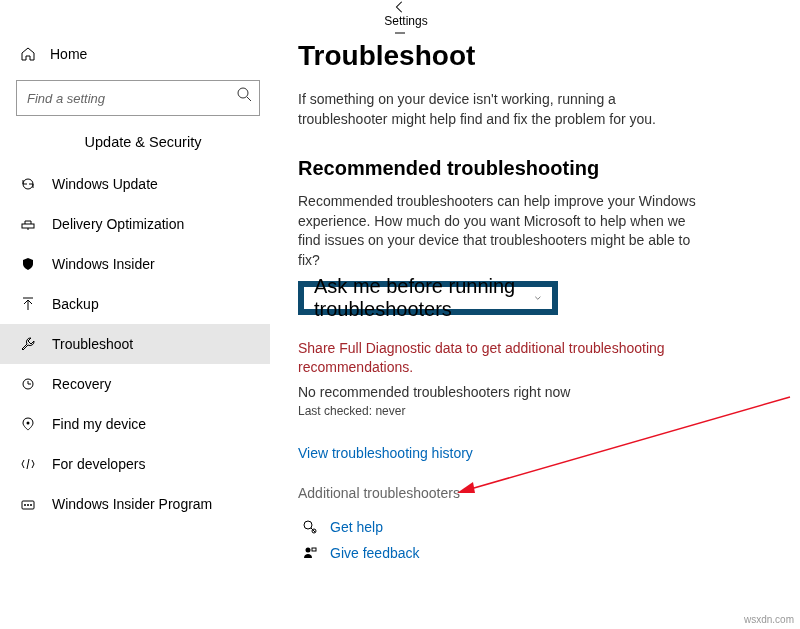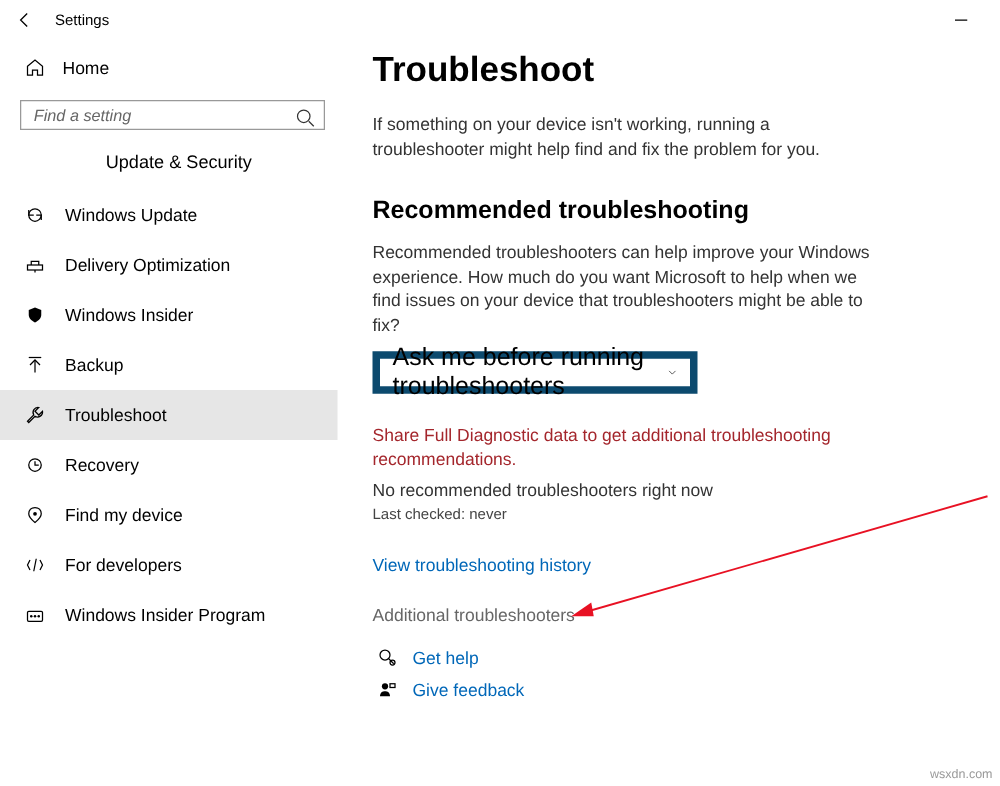--- a/index.html
+++ b/index.html
@@ -1,28 +1,28 @@
 <!DOCTYPE html>
 <html><head>
 <meta charset="utf-8">
 <style>
 * { margin: 0; padding: 0; box-sizing: border-box; font-family: "Segoe UI", Tahoma, sans-serif; }
 body { background: #fff; color: #000; width: 800px; height: 629px; overflow: hidden; position: relative; }
-.titlebar { height: 32px; display: flex; align-items: center; padding: 0 8px; }
+.titlebar { height: 32px; display: flex; align-items: center; padding: 0 8px; flex-direction: column; }
 .titlebar .back { width: 24px; height: 24px; display: flex; align-items: center; justify-content: center; cursor: pointer; }
 .titlebar .title { font-size: 12px; margin-left: 12px; color: #000; }
 .titlebar .spacer { flex: 1; }
 .titlebar .min { width: 46px; height: 32px; display: flex; align-items: center; justify-content: center; cursor: pointer; }
 .layout { display: flex; height: calc(100% - 32px); }
 .sidebar { width: 270px; padding: 4px 0 0 10px; }
 .home-row { display: flex; align-items: center; height: 36px; padding-left: 8px; cursor: pointer; margin-bottom: 8px; text-align: right; }
 .home-row .icon { width: 20px; display: flex; justify-content: center; }
 .home-row .label { margin-left: 12px; font-size: 14px; }
 .search-wrap { margin: 0 10px 18px 6px; position: relative; }
-.search-input { width: 100%; height: 24px; border: 1px solid #999; padding: 0 32px 0 10px; font-size: 13px; font-style: italic; color: #666; background: #fff; }
+.search-input { width: 100%; height: 36px; border: 1px solid #999; padding: 0 32px 0 10px; font-size: 13px; font-style: italic; color: #666; background: #fff; }
 .search-input::placeholder { color: #666; font-style: italic; }
 .search-icon { position: absolute; right: 8px; top: 6px; pointer-events: none; }
 .section-heading { font-weight: 400; font-size: 14.5px; padding-left: 6px; margin-bottom: 14px; text-align: center; }
 .nav-item { display: flex; align-items: center; height: 40px; padding-left: 8px; cursor: pointer; position: relative; }
 .nav-item .icon { width: 20px; display: flex; justify-content: center; align-items: center; }
 .nav-item .label { margin-left: 14px; font-size: 14px; }
 .nav-item.active::before { content: ""; position: absolute; left: -10px; top: 4px; bottom: 4px; width: 4px; background: #0078d4; }
 .nav-item.active { background: #e6e6e6; margin-left: -10px; padding-left: 18px; width: calc(100% + 10px); }
 .main { flex: 1; padding: 8px 40px 0 28px; overflow-y: auto; }
 h1 { font-size: 28px; font-weight: 600; margin-bottom: 18px; }

